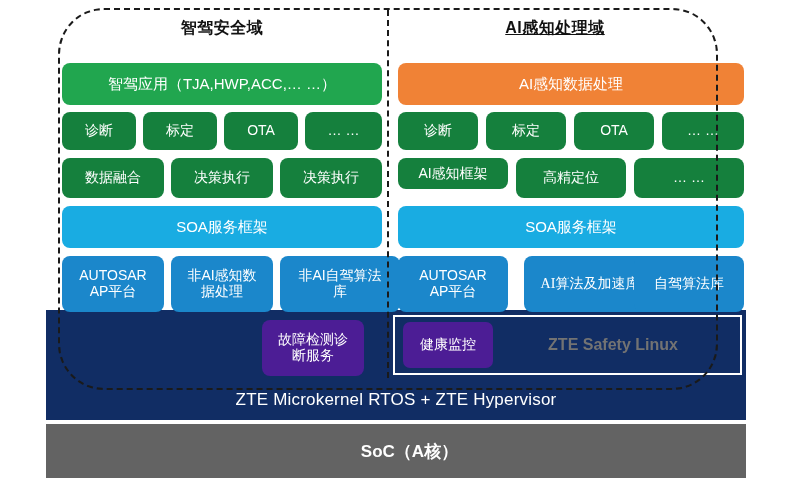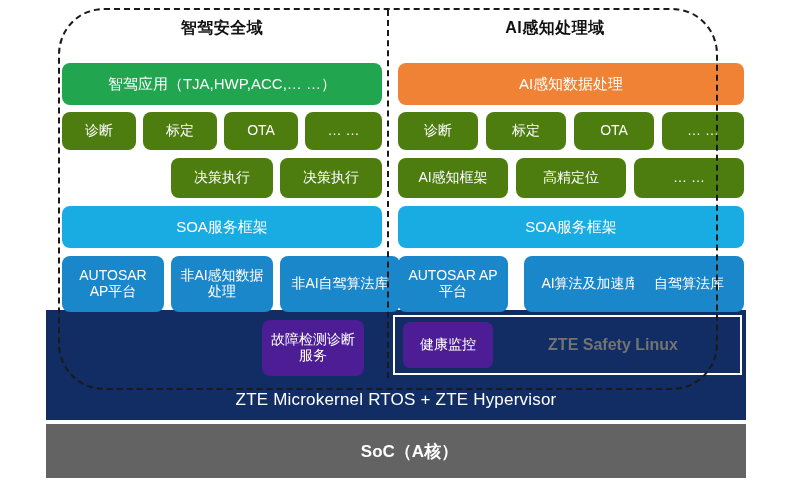--- a/index.html
+++ b/index.html
@@ -48,40 +48,40 @@
     position: absolute;
     top: 18px;
     font-size: 16px;
     font-weight: 700;
     color: #111111;
     text-align: center;
     letter-spacing: 0.5px;
     z-index: 5;
   }
   #title-left  { left: 57px;  width: 330px; }
-  #title-right { left: 390px; width: 330px; }
+  #title-right { left: 390px; width: 330px; text-decoration: underline; }
 
   
   .box {
     position: absolute;
     box-sizing: border-box;
     border-radius: 8px;
     color: #ffffff;
     display: flex;
     align-items: center;
     justify-content: center;
     text-align: center;
     line-height: 1.12;
     font-size: 14px;
-    padding: 2px 8px;
+    padding: 2px 15px;
     z-index: 4;
   }
   .box.green   { background: #21a64f; }
   .box.orange  { background: #f08236; }
-  .box.cyan    { background: #4d7c0f; }
+  .box.cyan    { background: #15803d; }
   .box.soa     { background: #19ace2; }
   .box.mid     { background: #1b87cb; }
   .box.deep    { background: #4c1d95; }
 
   .app-banner { font-size: 15px; font-weight: 400; }
   .soa-label  { font-size: 15px; }
 
   
   .band {
     position: absolute;
@@ -168,46 +168,47 @@
   <div class="domain-title" id="title-left">智驾安全域</div>
   <div class="domain-title" id="title-right">AI感知处理域</div>
 
   <div class="box green app-banner" style="left:62px; top:63px; width:320px; height:42px;">智驾应用（TJA,HWP,ACC,… …）</div>
 
   <div class="box cyan" style="left:62px; top:112px; width:74px; height:38px;">诊断</div>
   <div class="box cyan" style="left:143px; top:112px; width:74px; height:38px;">标定</div>
   <div class="box cyan" style="left:224px; top:112px; width:74px; height:38px;">OTA</div>
   <div class="box cyan" style="left:305px; top:112px; width:77px; height:38px;">… …</div>
 
+  <div class="box cyan" style="left:62px; top:158px; width:102px; height:40px;">数据融合</div>
   <div class="box cyan" style="left:171px; top:158px; width:102px; height:40px;">决策执行</div>
   <div class="box cyan" style="left:280px; top:158px; width:102px; height:40px;">决策执行</div>
 
   <div class="box soa soa-label" style="left:62px; top:206px; width:320px; height:42px;">SOA服务框架</div>
 
   <div class="box mid" style="left:62px; top:256px; width:102px; height:56px;">AUTOSAR AP平台</div>
   <div class="box mid" style="left:171px; top:256px; width:102px; height:56px;">非AI感知数据处理</div>
   <div class="box mid" style="left:280px; top:256px; width:120px; height:56px;">非AI自驾算法库</div>
 
   <div class="box deep" style="left:262px; top:320px; width:102px; height:56px;">故障检测诊断服务</div>
 
   <div class="box orange app-banner" style="left:398px; top:63px; width:346px; height:42px;">AI感知数据处理</div>
 
   <div class="box cyan" style="left:398px; top:112px; width:80px; height:38px;">诊断</div>
   <div class="box cyan" style="left:486px; top:112px; width:80px; height:38px;">标定</div>
   <div class="box cyan" style="left:574px; top:112px; width:80px; height:38px;">OTA</div>
   <div class="box cyan" style="left:662px; top:112px; width:82px; height:38px;">… …</div>
 
-  <div class="box cyan" style="left:398px; top:158px; width:110px; height:40px;">AI感知框架</div>
+  <div class="box cyan" style="left:398px; top:158px; width:110px; height:31px;">AI感知框架</div>
   <div class="box cyan" style="left:516px; top:158px; width:110px; height:40px;">高精定位</div>
   <div class="box cyan" style="left:634px; top:158px; width:110px; height:40px;">… …</div>
 
   <div class="box soa soa-label" style="left:398px; top:206px; width:346px; height:42px;">SOA服务框架</div>
 
   <div class="box mid" style="left:398px; top:256px; width:110px; height:56px;">AUTOSAR AP平台</div>
-  <div class="box mid" style="left:524px; top:256px; width:132px; height:56px;">AI算法及加速库</div>
+  <div class="box mid" style="left:524px; top:256px; width:132px; height:56px;font-family:Liberation Serif, serif;">AI算法及加速库</div>
   <div class="box mid" style="left:634px; top:256px; width:110px; height:56px;">自驾算法库</div>
 
   <div class="box deep" style="left:403px; top:322px; width:90px; height:46px; border-radius:7px;">健康监控</div>
 
   <div class="dashed-outline"></div>
   <div class="dashed-divider"></div>
 
 </div>
 
 </body></html>

